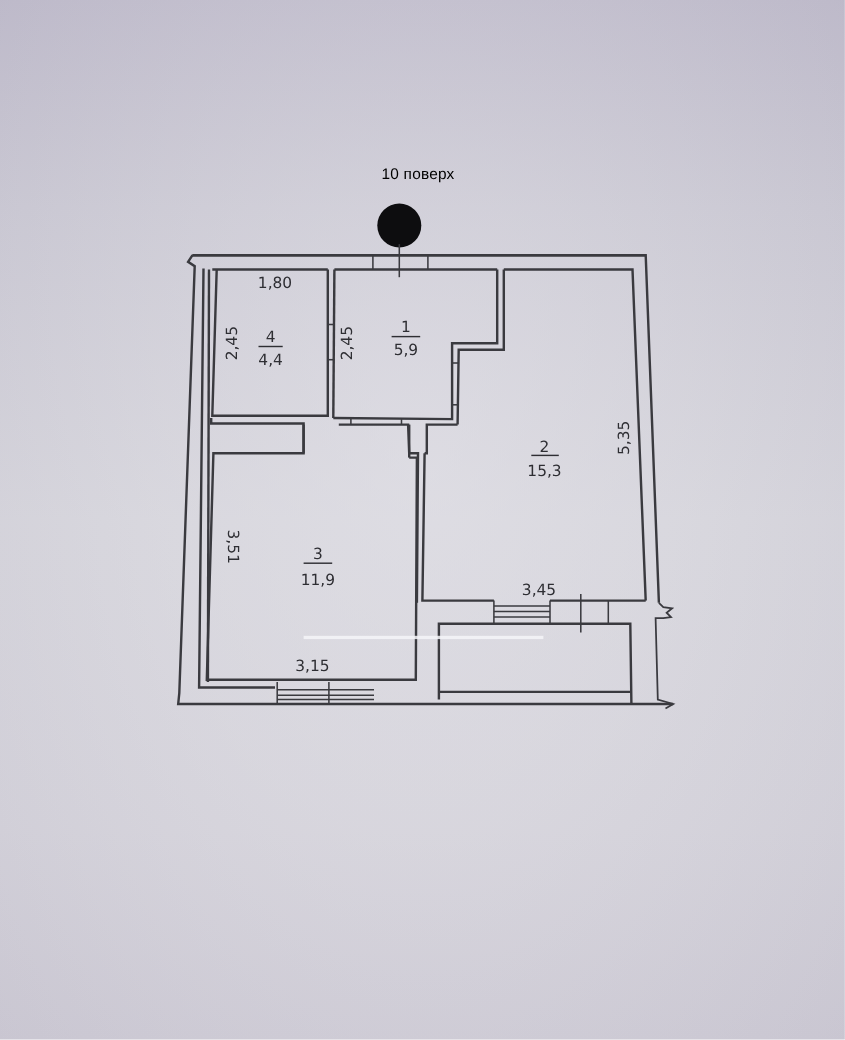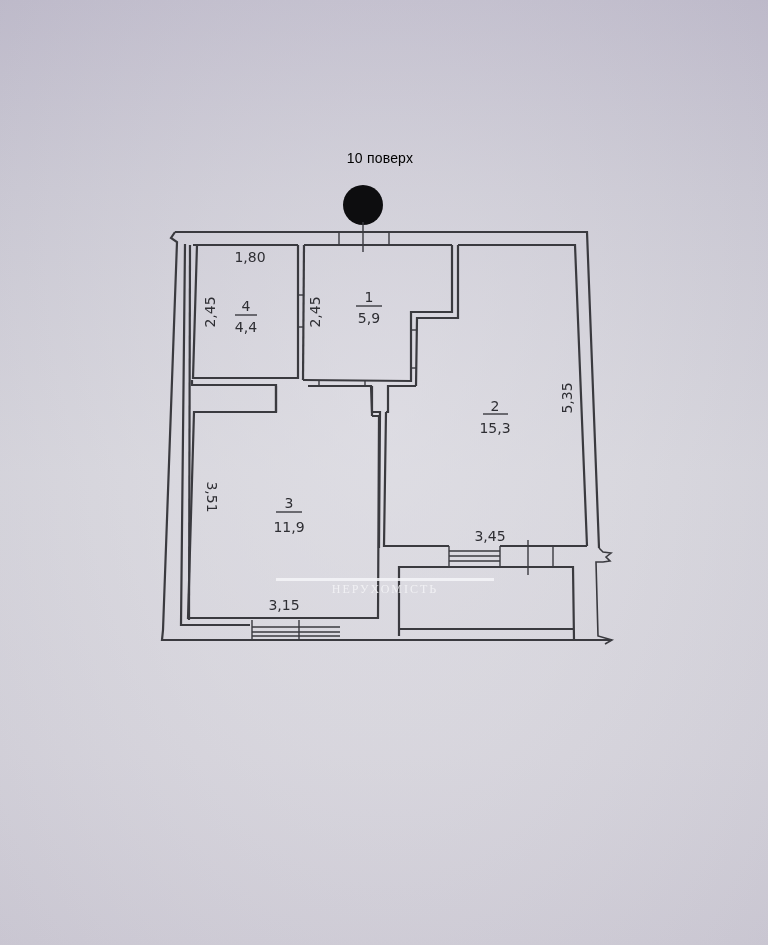--- a/index.html
+++ b/index.html
@@ -191,14 +191,13 @@
   <text class="dim" transform="translate(215,312) rotate(-90)" text-anchor="middle">2,45</text>
   <text class="dim" transform="translate(320,312) rotate(-90)" text-anchor="middle">2,45</text>
   <text class="dim" transform="translate(572,398) rotate(-90)" text-anchor="middle">5,35</text>
   <text class="dim" x="490" y="541" text-anchor="middle">3,45</text>
   <text class="dim" transform="translate(207,497) rotate(90)" text-anchor="middle">3,51</text>
   <text class="dim" x="284" y="610" text-anchor="middle">3,15</text>
 </svg>
 
 <div class="watermark">
   <div class="wm-line"></div>
-  <div class="wm-sub">НЕРУХОМІСТЬ</div>
 </div>
 
 </body></html>

